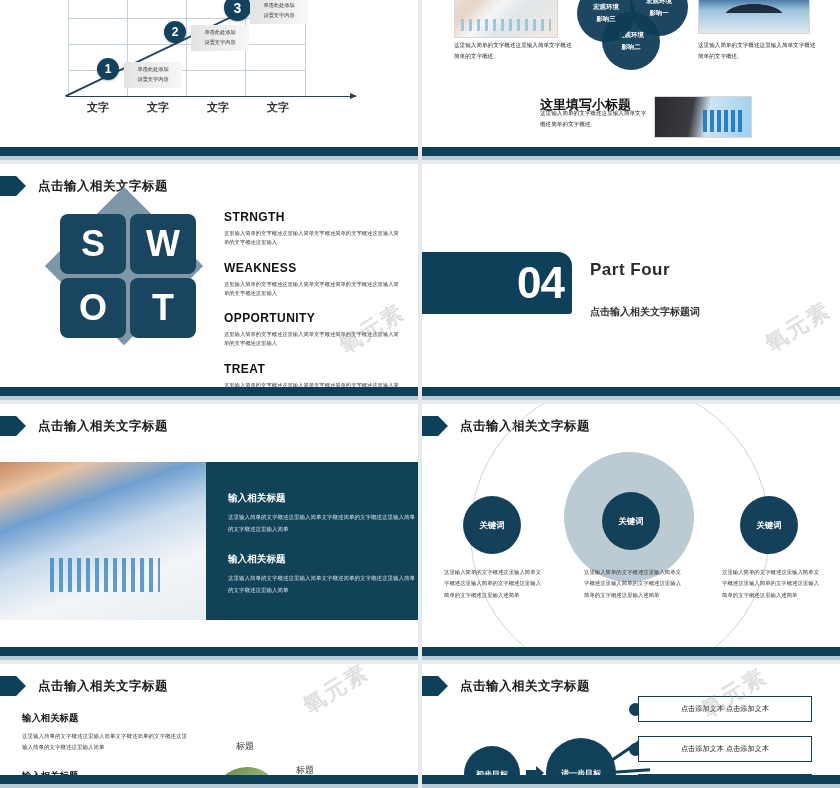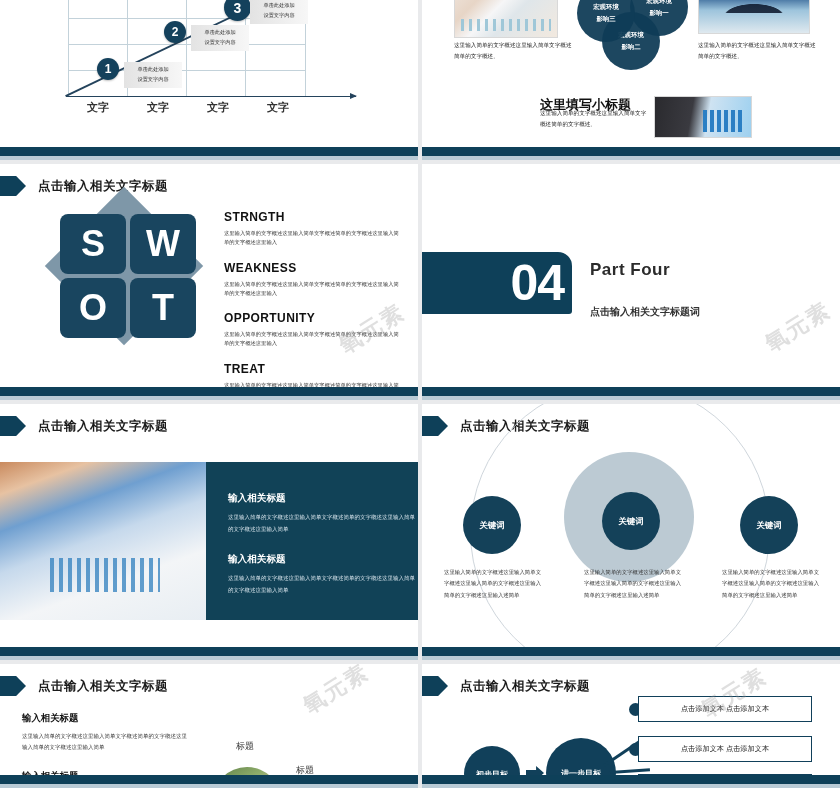--- a/index.html
+++ b/index.html
@@ -111,21 +111,21 @@
   .swotlist { position: absolute; left: 224px; top: 46px; width: 176px; }
   .swotlist h4 { font-size: 12px; color: #111; letter-spacing: .4px; margin-bottom: 5px; }
   .swotlist p { font-size: 5.3px; color: #3a3a3a; line-height: 1.75; margin-bottom: 13px; }
 
   
   .partbar {
     position: absolute; left: 0; top: 88px; width: 150px; height: 62px;
     background: #0e4059; border-top-right-radius: 14px; border-bottom-right-radius: 3px;
     display: flex; align-items: center; justify-content: flex-end;
   }
-  .partnum { color: #fff; font-size: 50px; font-weight: bold; line-height: 1; margin-right: 8px; letter-spacing: -1px; }
+  .partnum { color: #fff; font-size: 44px; font-weight: bold; line-height: 1; margin-right: 8px; letter-spacing: -1px; }
   .parttexts { position: absolute; left: 168px; top: 96px; }
   .parttexts .en { font-size: 17px; font-weight: bold; color: #2b2b2b; letter-spacing: .5px; }
   .parttexts .cn { font-size: 10px; font-weight: bold; color: #333; margin-top: 25px; }
 
   
   .teamphoto {
     position: absolute; left: 0; top: 58px; width: 206px; height: 158px;
     background: linear-gradient(160deg,#c98a5e 0%,#e7c2a2 14%,#6f9fd0 30%,#c6d9ec 48%,#f3f5f7 70%,#e8eef3 100%);
   }
   .teamphoto::after{content:"";position:absolute;left:50px;bottom:28px;width:110px;height:34px;

